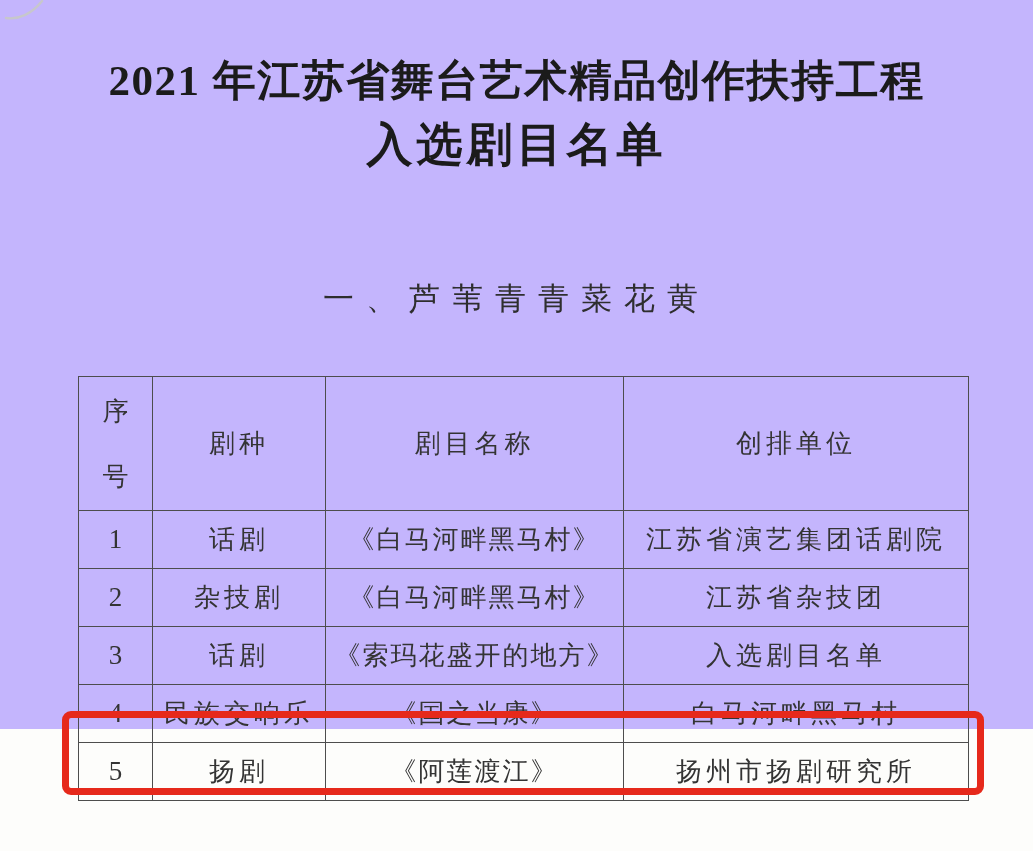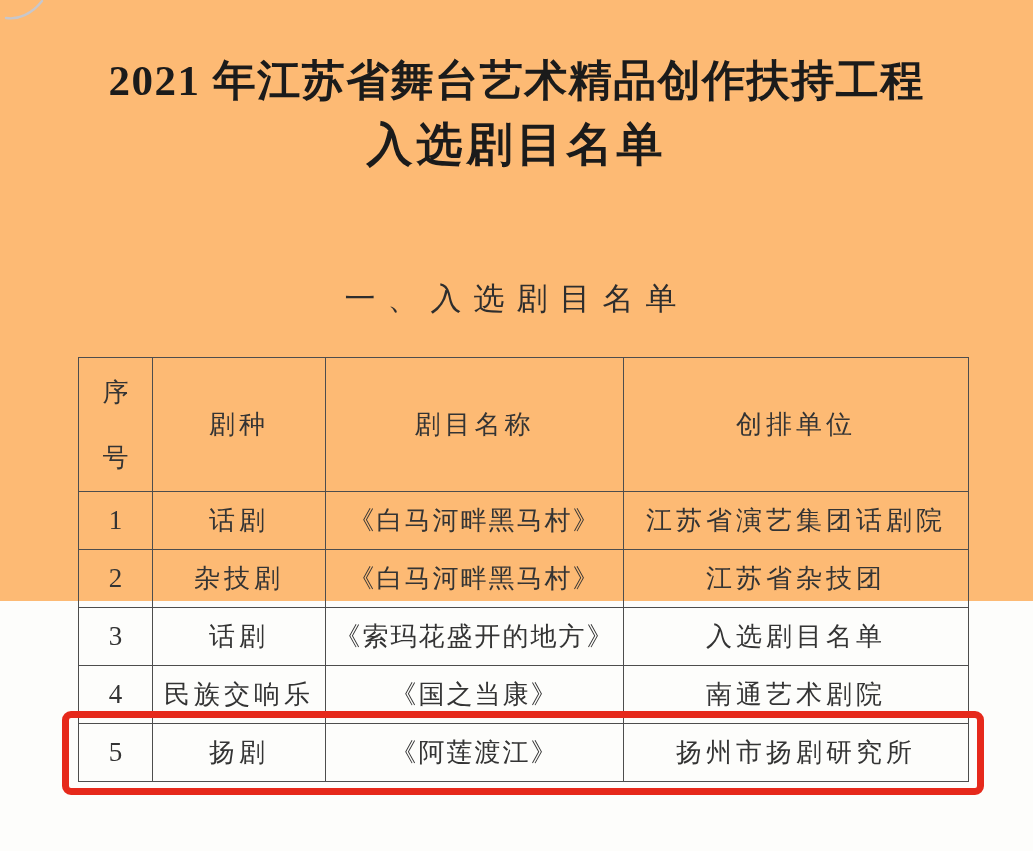--- a/index.html
+++ b/index.html
@@ -7,22 +7,22 @@
     padding: 0;
     width: 1033px;
     height: 851px;
     background: #fdfdfb;
     overflow: hidden;
     font-family: "Liberation Serif", serif;
   }
   .page {
     position: relative;
     width: 1033px;
-    height: 601px;
-    background: #fdba74;
+    height: 729px;
+    background: #c4b5fd;
     text-decoration: underline;
   }
   
   .corner-mark {
     position: absolute;
     left: 2px;
     top: 0;
   }
   
   .title-block {
@@ -54,21 +54,21 @@
     text-align: center;
     font-size: 31px;
     letter-spacing: 12px;
     color: #2e2e2e;
     font-weight: normal;
   }
   
   table.list {
     position: absolute;
     left: 78px;
-    top: 357px;
+    top: 376px;
     border-collapse: collapse;
     table-layout: fixed;
     color: #343434;
   }
   table.list th, table.list td {
     border: 1.6px solid #4d4d4d;
     text-align: center;
     vertical-align: middle;
     padding: 0;
     font-weight: normal;
@@ -118,21 +118,21 @@
 
   <svg class="corner-mark" width="48" height="28" viewBox="0 0 48 28">
     <path d="M40,1 C30,14 16,20 4,18" fill="none" stroke="#c7c7cc" stroke-width="2.4" stroke-linecap="round"></path>
   </svg>
 
   <div class="title-block">
     <div class="title-line1">2021 年江苏省舞台艺术精品创作扶持工程</div>
     <div class="title-line2">入选剧目名单</div>
   </div>
 
-  <div class="section-heading">一、入选剧目名单</div>
+  <div class="section-heading">一、芦苇青青菜花黄</div>
 
   <table class="list">
     <colgroup>
       <col style="width:74px">
       <col style="width:173px">
       <col style="width:298px">
       <col style="width:345px">
     </colgroup>
     <tbody>
       <tr class="header-row">
@@ -156,21 +156,21 @@
       <tr class="data-row">
         <td class="cell-no">3</td>
         <td class="cell-genre">话剧</td>
         <td class="cell-title">《索玛花盛开的地方》</td>
         <td class="cell-unit">入选剧目名单</td>
       </tr>
       <tr class="data-row">
         <td class="cell-no">4</td>
         <td class="cell-genre">民族交响乐</td>
         <td class="cell-title">《国之当康》</td>
-        <td class="cell-unit">南通艺术剧院</td>
+        <td class="cell-unit">白马河畔黑马村</td>
       </tr>
       <tr class="data-row">
         <td class="cell-no">5</td>
         <td class="cell-genre">扬剧</td>
         <td class="cell-title">《阿莲渡江》</td>
         <td class="cell-unit">扬州市扬剧研究所</td>
       </tr>
     </tbody>
   </table>
 

